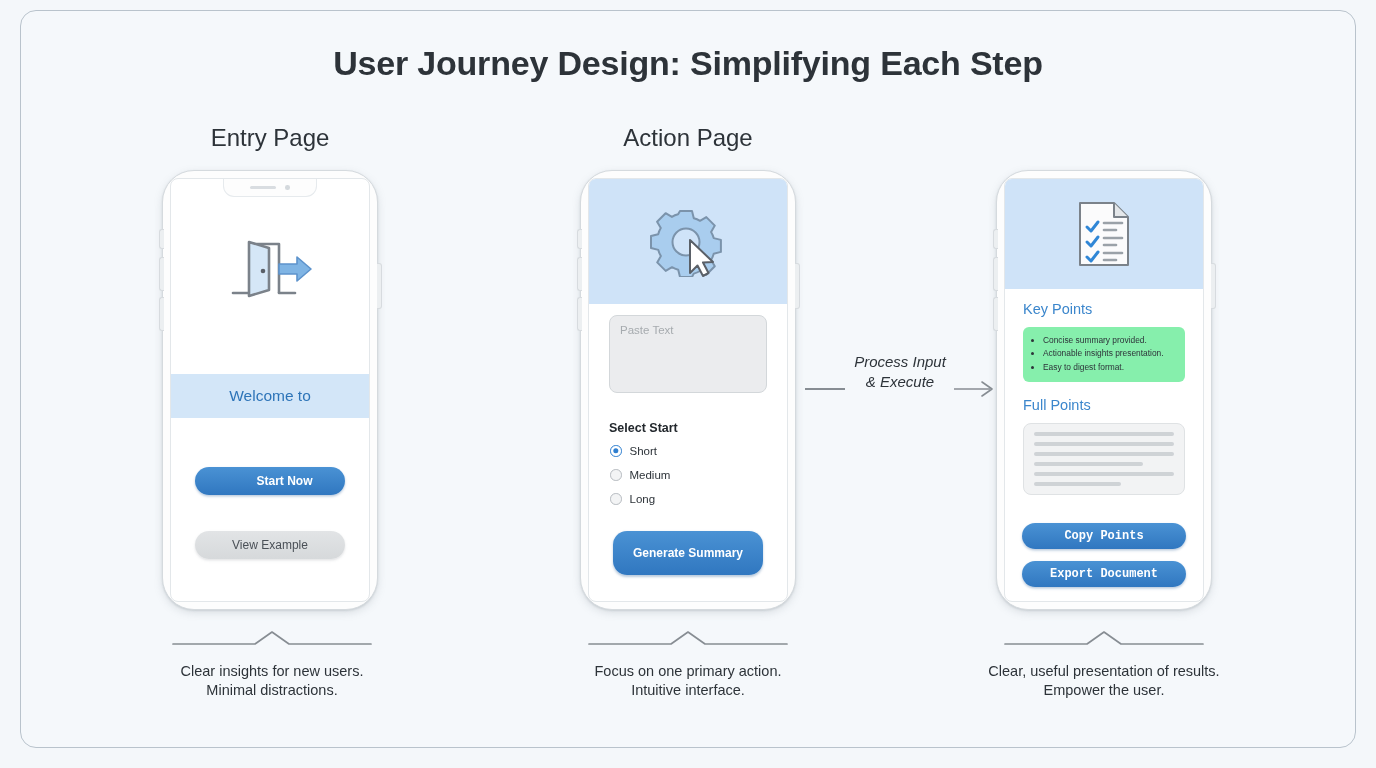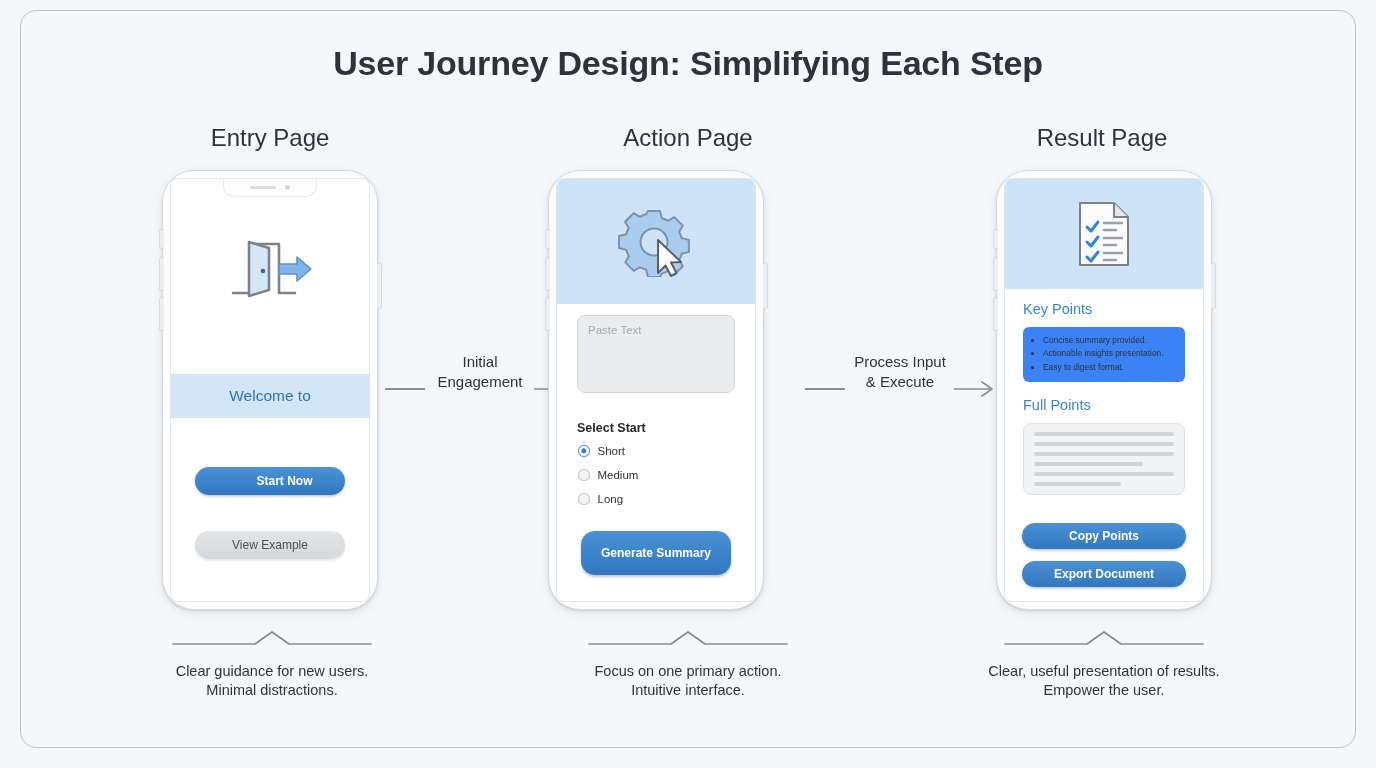--- a/index.html
+++ b/index.html
@@ -41,21 +41,21 @@
   .phone{
     position:absolute;top:170px;
     width:216px;height:440px;
     background:#fdfdfd;
     border:1.5px solid #d5dade;
     border-radius:32px;
     box-shadow:0 3px 9px rgba(120,130,140,.20), 0 1px 2px rgba(120,130,140,.22);
     box-sizing:border-box;
   }
   .phone.p1{left:162px;}
-  .phone.p2{left:548px;padding-left:20px;}
+  .phone.p2{left:580px;padding-left:20px;}
   .phone.p3{left:996px;}
   .sidebtn{
     position:absolute;left:-4.5px;
     width:4px;background:#eceff1;
     border:1px solid #d7dbdf;border-right:none;
     border-radius:3px 0 0 3px;
   }
   .sidebtn.s1{top:58px;height:18px;}
   .sidebtn.s2{top:86px;height:32px;}
   .sidebtn.s3{top:126px;height:32px;}
@@ -166,21 +166,21 @@
   
   .sec-title{
     position:absolute;left:18px;
     font-size:14.5px;color:#3b86cc;
   }
   .kp-title{top:122px;}
   .fs-title{top:218px;}
   .bullet-box{
     position:absolute;left:18px;top:148px;
     width:162px;
-    background:#3b82f6;border-radius:6px;
+    background:#86efac;border-radius:6px;
     padding:7px 9px 8px 9px;
     box-sizing:border-box;
   }
   .bullet-box ul{margin:0;padding:0 0 0 11px;}
   .bullet-box li{
     font-size:8.4px;color:#2d3339;line-height:1.58;
   }
   .skel-box{
     position:absolute;left:18px;top:244px;
     width:162px;height:72px;
@@ -191,30 +191,31 @@
     display:flex;flex-direction:column;gap:5.5px;
   }
   .skel{height:5.2px;border-radius:3px;background:#cfd3d6;}
   .p3-btn{
     position:absolute;left:17px;
     width:164px;height:26px;border-radius:13px;
     background:linear-gradient(#4a92d4,#3077c0);
     color:#fff;font-weight:bold;font-size:12px;
     display:flex;align-items:center;justify-content:center;
     box-shadow:0 1.5px 2.5px rgba(40,90,150,.33);
+    font-family:Liberation Mono, monospace;
   }
   .p3-b1{top:344px;}
   .p3-b2{top:382px;}
 
   
   .connector{
     position:absolute;top:352px;width:200px;height:70px;
   }
   .connector.k1{left:380px;}
-  .connector.k2{left:800px;}
+  .connector.k2{left:800px;font-style:italic;}
   .conn-label{
     position:absolute;left:0;top:0;width:200px;
     text-align:center;font-size:15px;color:#2d3339;line-height:1.32;
   }
   .conn-line{
     position:absolute;top:36px;left:5px;width:40px;height:1.6px;background:#878d93;
   }
   .conn-arrow{position:absolute;top:27px;right:2px;}
 
   
@@ -233,21 +234,20 @@
 </head>
 <body>
 
 <div class="canvas">
   <div class="outer-frame"></div>
 
   <div class="title">User Journey Design: Simplifying Each Step</div>
 
   <div class="col-head c1">Entry Page</div>
   <div class="col-head c2">Action Page</div>
-  <div class="col-head c3">Result Page</div>
 
   <div class="phone p1">
     <div class="sidebtn s1"></div>
     <div class="sidebtn s2"></div>
     <div class="sidebtn s3"></div>
     <div class="sidebtn right"></div>
 
     <div class="screen">
       <div class="notch">
         <div class="speaker"></div>
@@ -265,31 +265,20 @@
         </svg>
       </div>
 
       <div class="welcome-band">Welcome to</div>
 
       <div class="btn btn-primary p1-b1">Start Now</div>
       <div class="btn btn-secondary p1-b2">View Example</div>
     </div>
   </div>
 
-  <div class="connector k1">
-    <div class="conn-label">
-      <div>Initial</div>
-      <div>Engagement</div>
-    </div>
-    <div class="conn-line"></div>
-    <svg class="conn-arrow" width="44" height="20" viewBox="0 0 44 20">
-      <line x1="0" y1="10" x2="36" y2="10" stroke="#878d93" stroke-width="1.6"></line>
-      <polyline points="28,3 38,10 28,17" fill="none" stroke="#878d93" stroke-width="1.6" stroke-linecap="round" stroke-linejoin="round"></polyline>
-    </svg>
-  </div>
 
   <div class="phone p2">
     <div class="sidebtn s1"></div>
     <div class="sidebtn s2"></div>
     <div class="sidebtn s3"></div>
     <div class="sidebtn right"></div>
 
     <div class="screen">
       <div class="blue-header p2-header">
         <svg width="76" height="70" viewBox="0 0 76 70">
@@ -385,21 +374,21 @@
     <polyline points="6,16 88,16 105,4 122,16 204,16" fill="none" stroke="#878d93" stroke-width="1.7" stroke-linecap="round" stroke-linejoin="round"></polyline>
   </svg>
   <svg class="caret k2" viewBox="0 0 210 22">
     <polyline points="6,16 88,16 105,4 122,16 204,16" fill="none" stroke="#878d93" stroke-width="1.7" stroke-linecap="round" stroke-linejoin="round"></polyline>
   </svg>
   <svg class="caret k3" viewBox="0 0 210 22">
     <polyline points="6,16 88,16 105,4 122,16 204,16" fill="none" stroke="#878d93" stroke-width="1.7" stroke-linecap="round" stroke-linejoin="round"></polyline>
   </svg>
 
   <div class="caption c1">
-    <div>Clear guidance for new users.</div>
+    <div>Clear insights for new users.</div>
     <div>Minimal distractions.</div>
   </div>
   <div class="caption c2">
     <div>Focus on one primary action.</div>
     <div>Intuitive interface.</div>
   </div>
   <div class="caption c3">
     <div>Clear, useful presentation of results.</div>
     <div>Empower the user.</div>
   </div>

